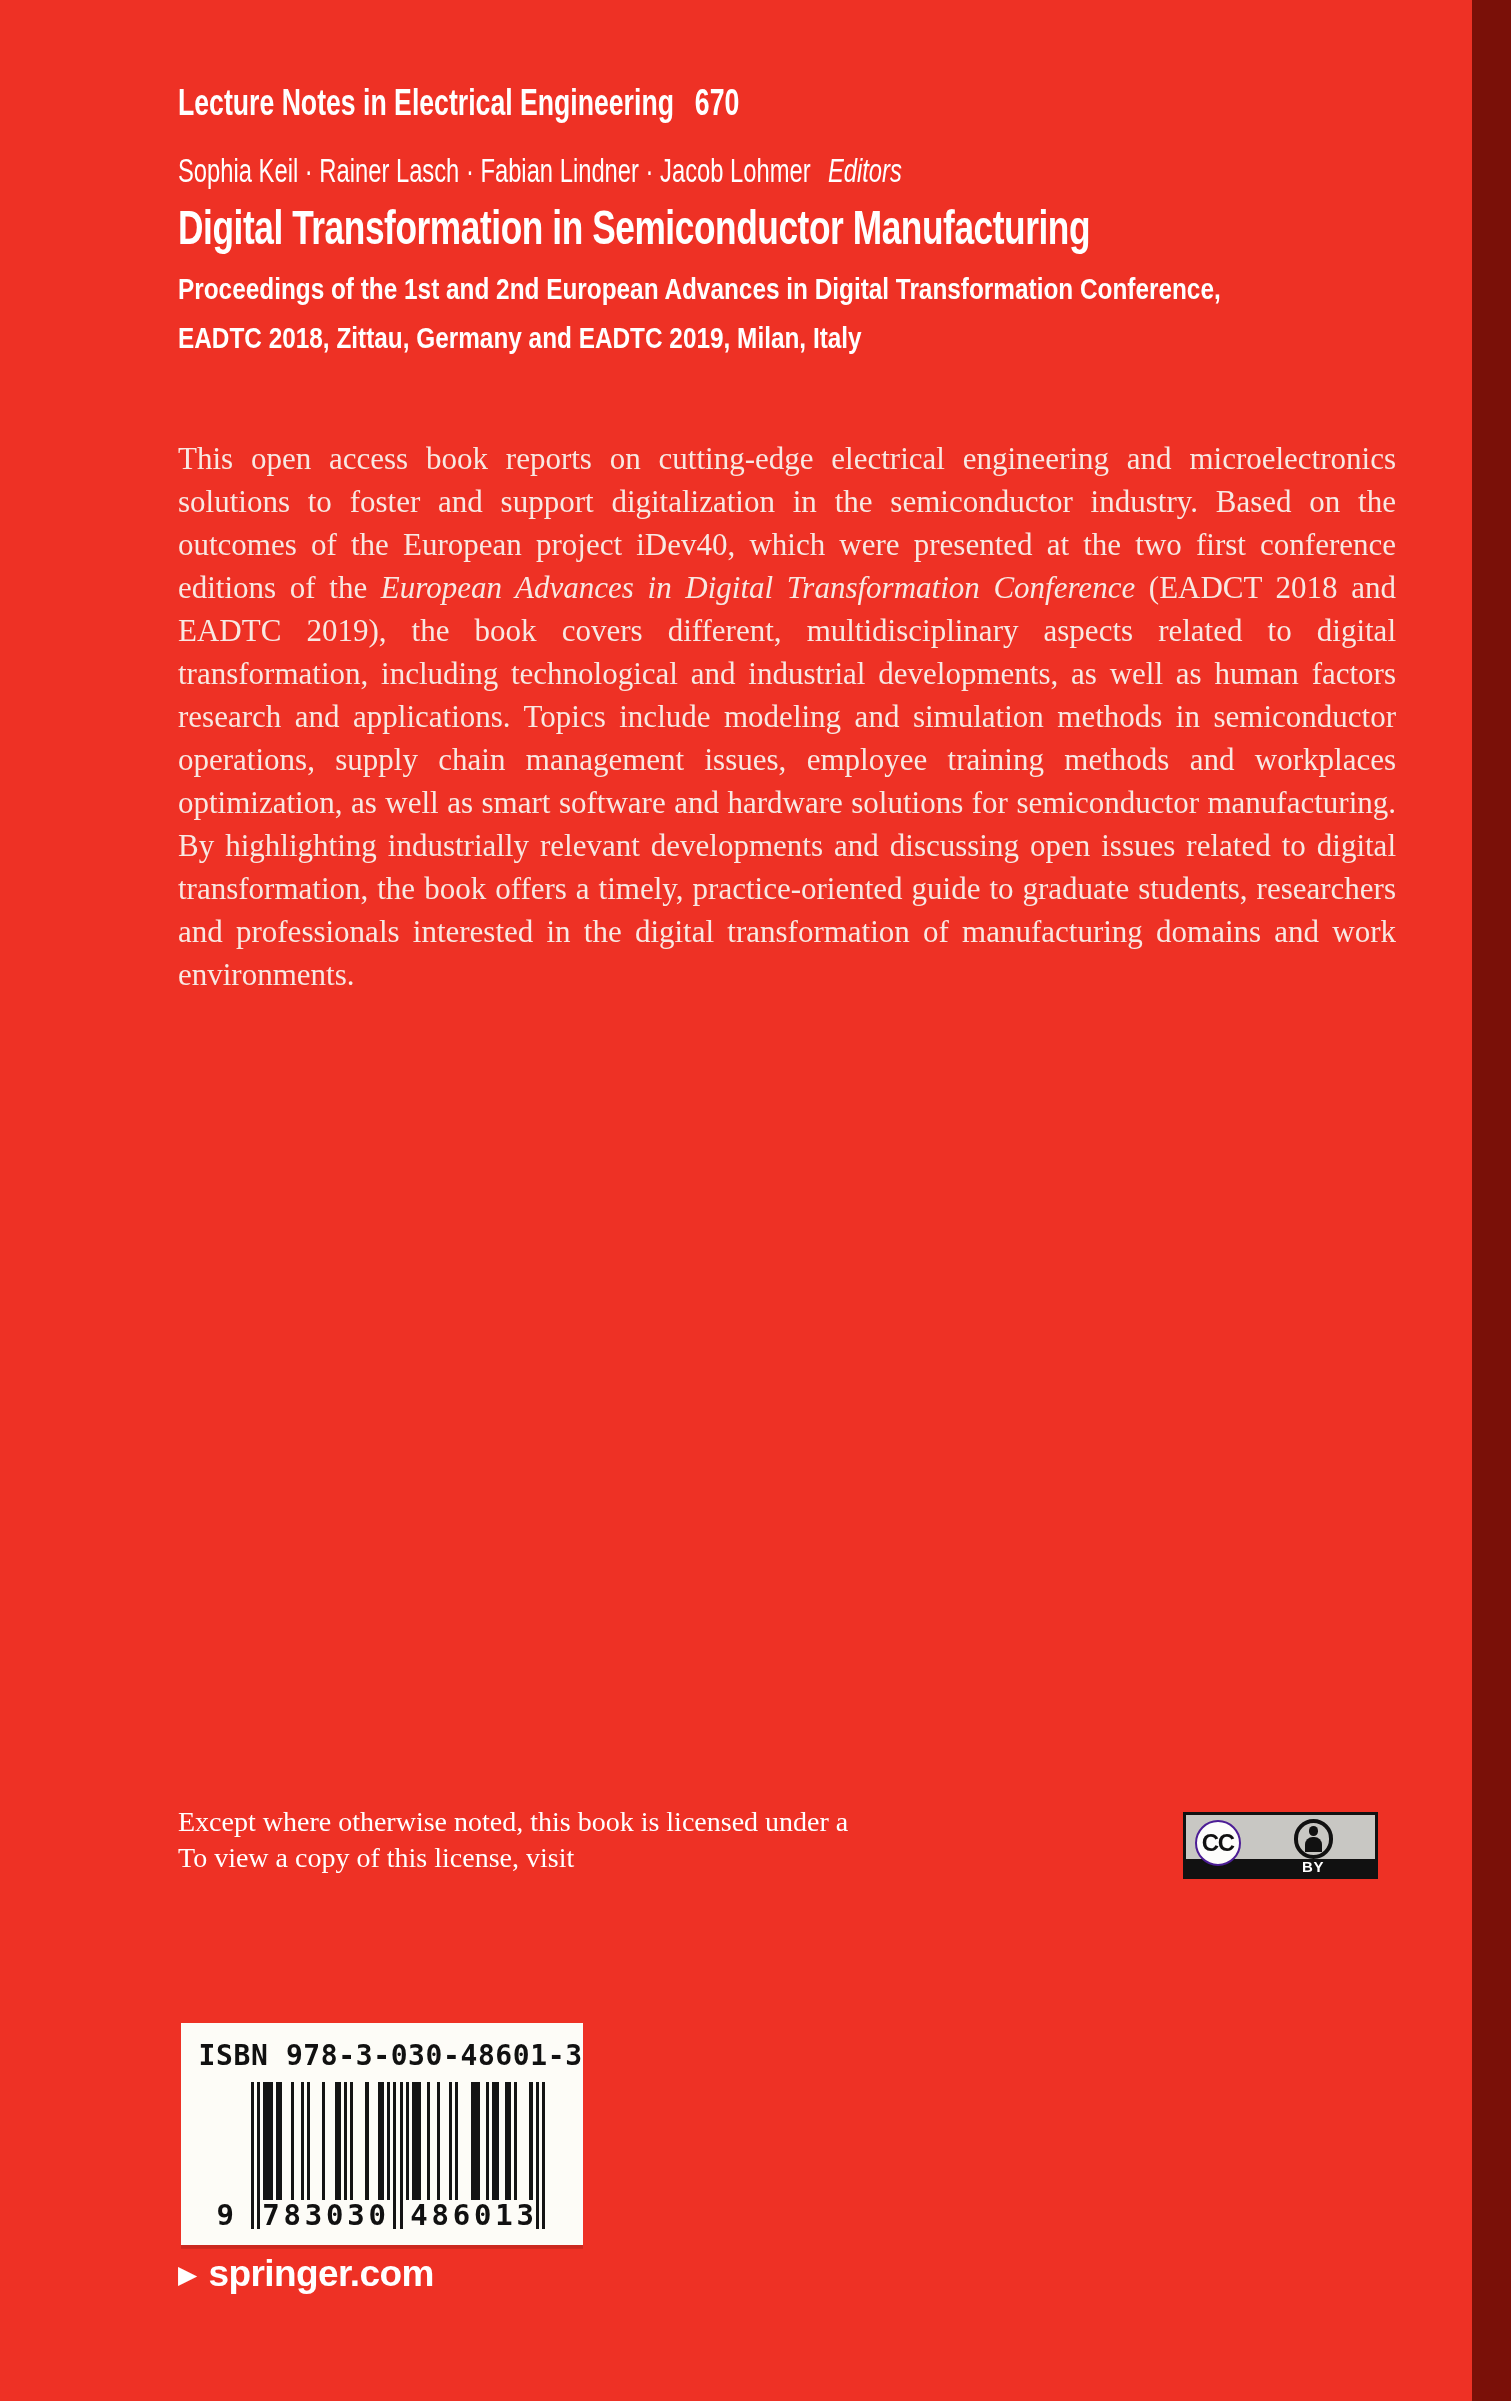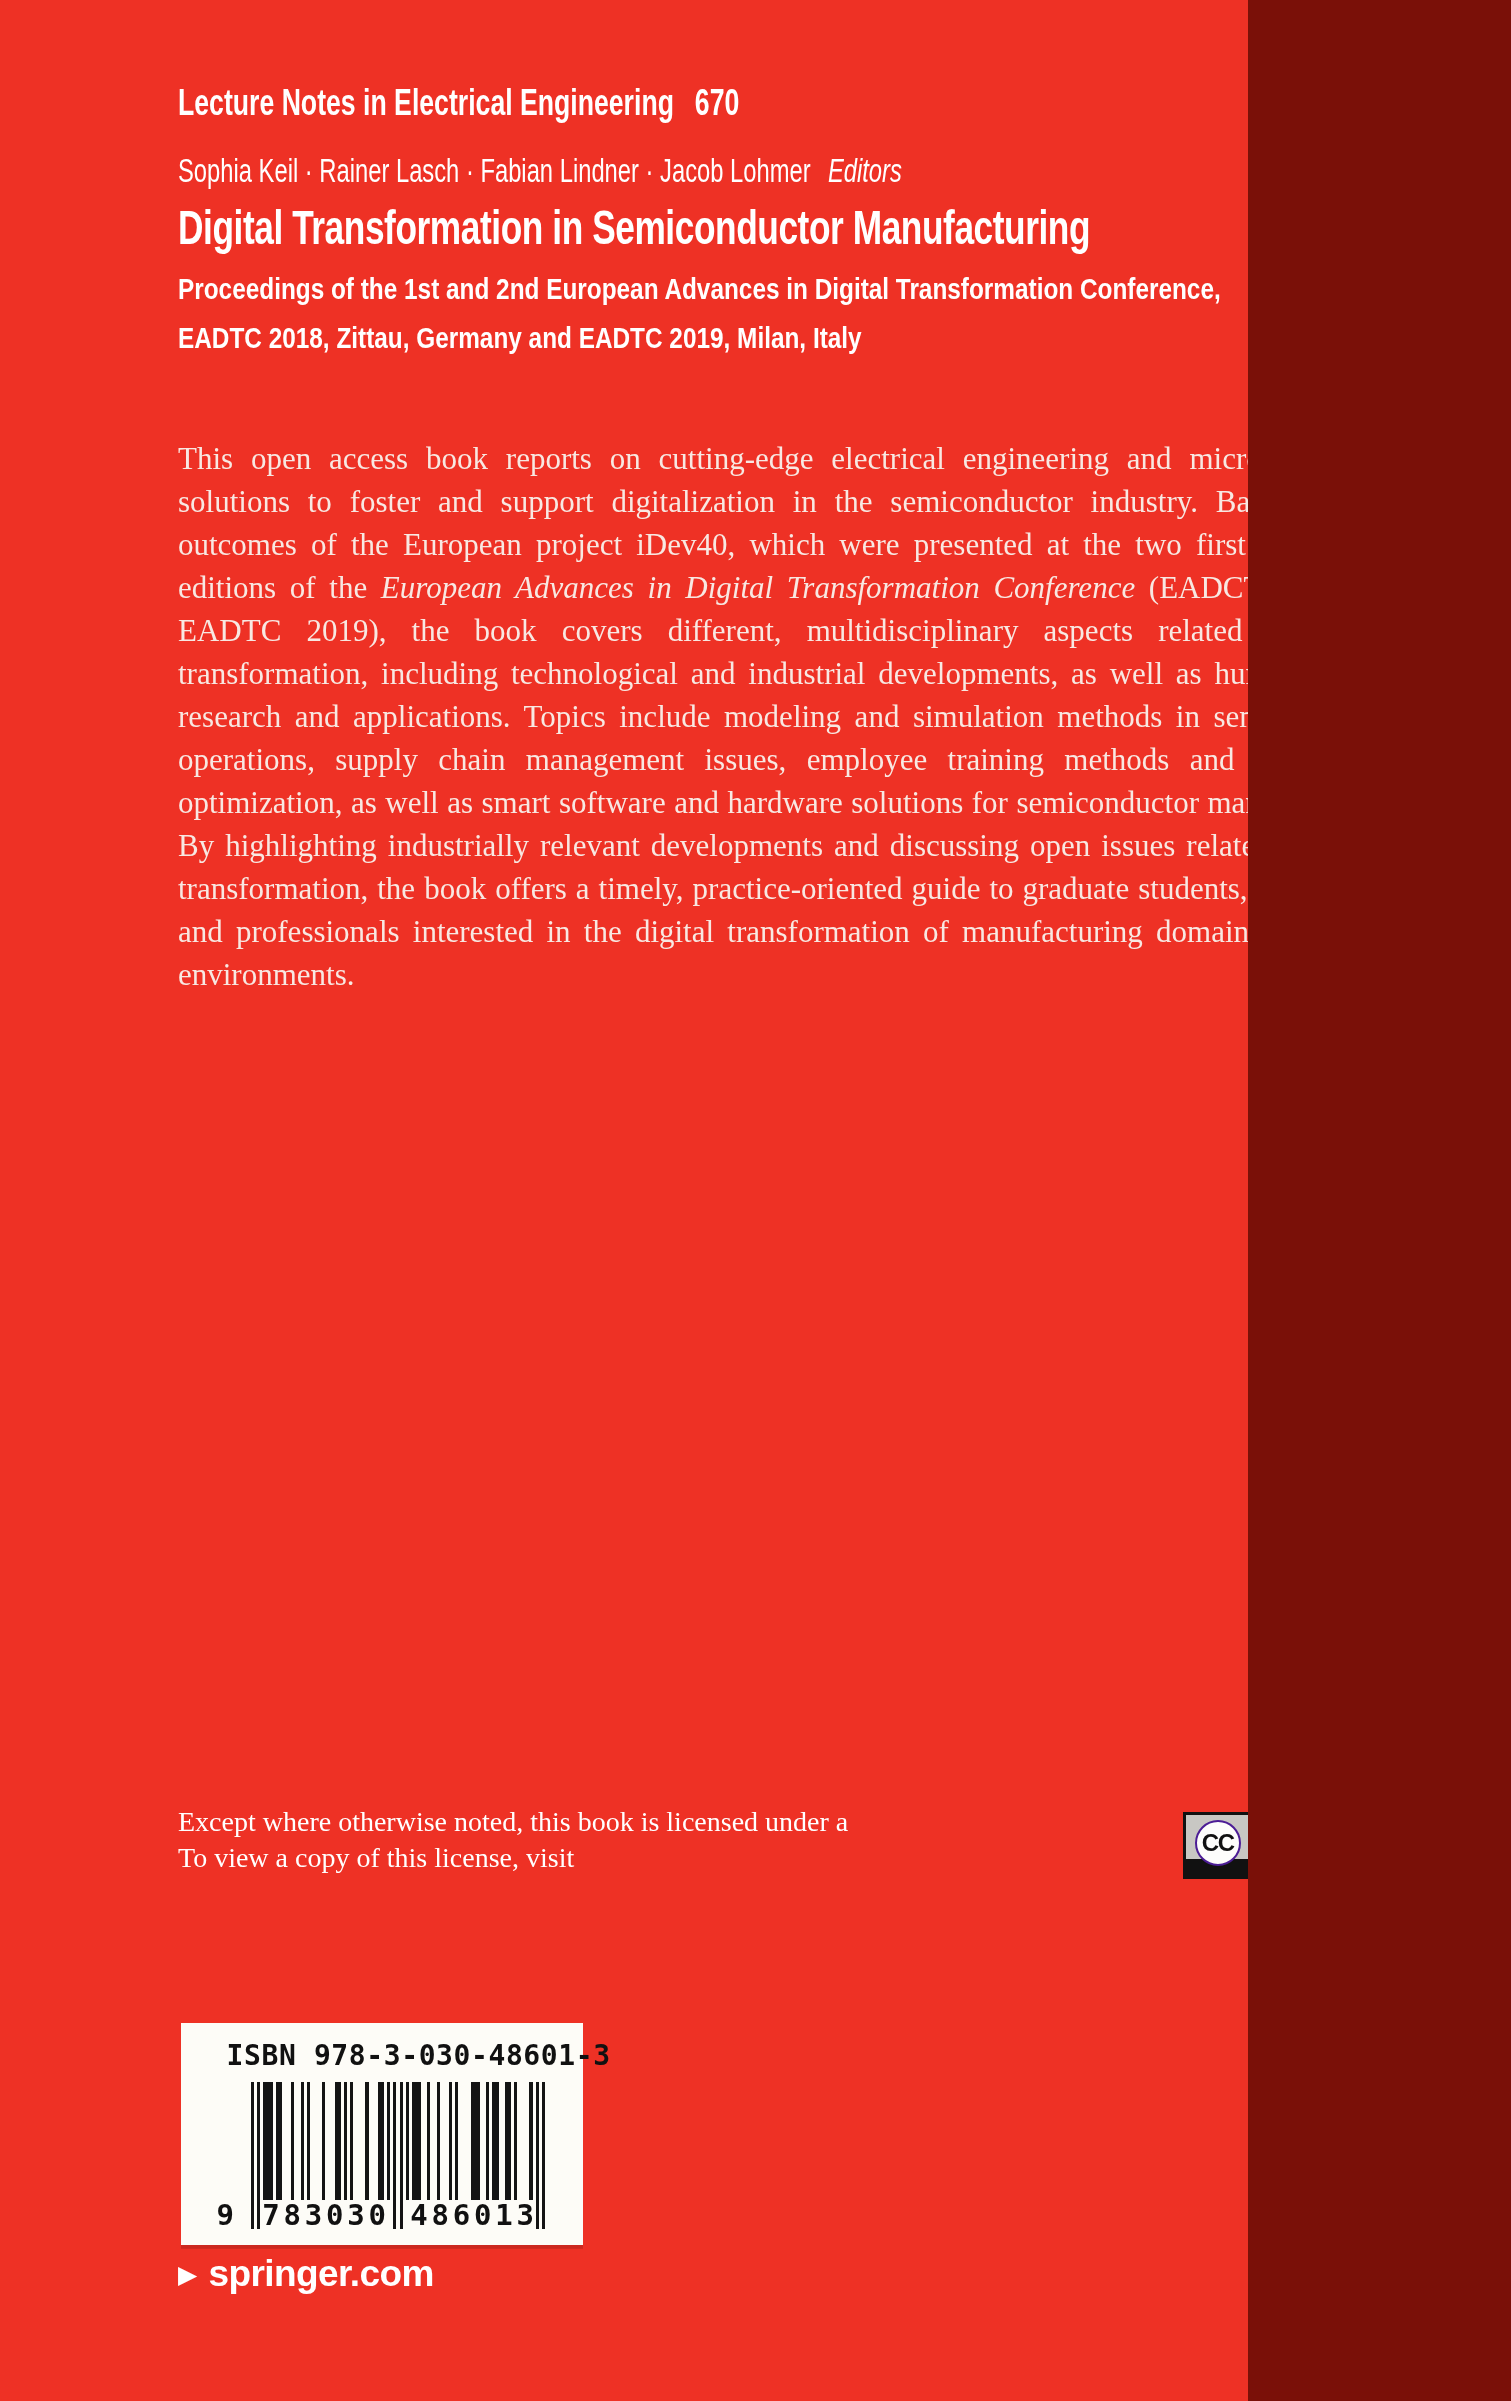--- a/index.html
+++ b/index.html
@@ -1,18 +1,18 @@
 <!DOCTYPE html>
 <html style="font-size:10px"><head>
 <meta charset="utf-8">
 <style>
   html,body{margin:0;padding:0;background:#7a1008;}
   #page{
     position:relative;
-    width:1248px;height:2401px;
+    width:1472px;height:2401px;
     background:#ee3125;
     overflow:hidden;
     font-family:"Liberation Sans",sans-serif;
   }
   .abs{position:absolute;}
   
   .cond{transform:scaleX(.72);transform-origin:0 50%;white-space:nowrap;}
   .cond84{transform:scaleX(.84);transform-origin:0 50%;white-space:nowrap;}
   #series-line{
     left:178px;top:82px;color:#fff;font-weight:bold;font-size:37px;
@@ -77,21 +77,21 @@
   
   #isbn-box{
     left:181px;top:2023px;width:402px;height:222px;
     background:#fdfcf7;box-sizing:border-box;
     padding:16.4px 17.6px 11.3px 17.6px;
     box-shadow:0 3.8px 0 rgba(140,30,20,.35);
   }
   #isbn-label{
     font-family:"DejaVu Sans Mono",monospace;
     font-weight:bold;font-size:28px;color:#111;
-    text-align:center;letter-spacing:0.6px;white-space:nowrap;margin-left:28px;
+    text-align:center;letter-spacing:0.6px;white-space:nowrap;
   }
   #barcode{position:relative;width:336px;height:152px;margin:10px auto 0 auto;}
   #barcode-bars{position:absolute;left:37px;top:0;display:flex;align-items:flex-start;}
   .mod{width:3.1px;height:118px;}
   .mod.black{background:#141414;}
   .mod.guard{height:147px;}
   .bc-digit{
     position:absolute;top:116px;
     font-family:"DejaVu Sans Mono",monospace;
     font-weight:bold;font-size:29px;color:#111;

